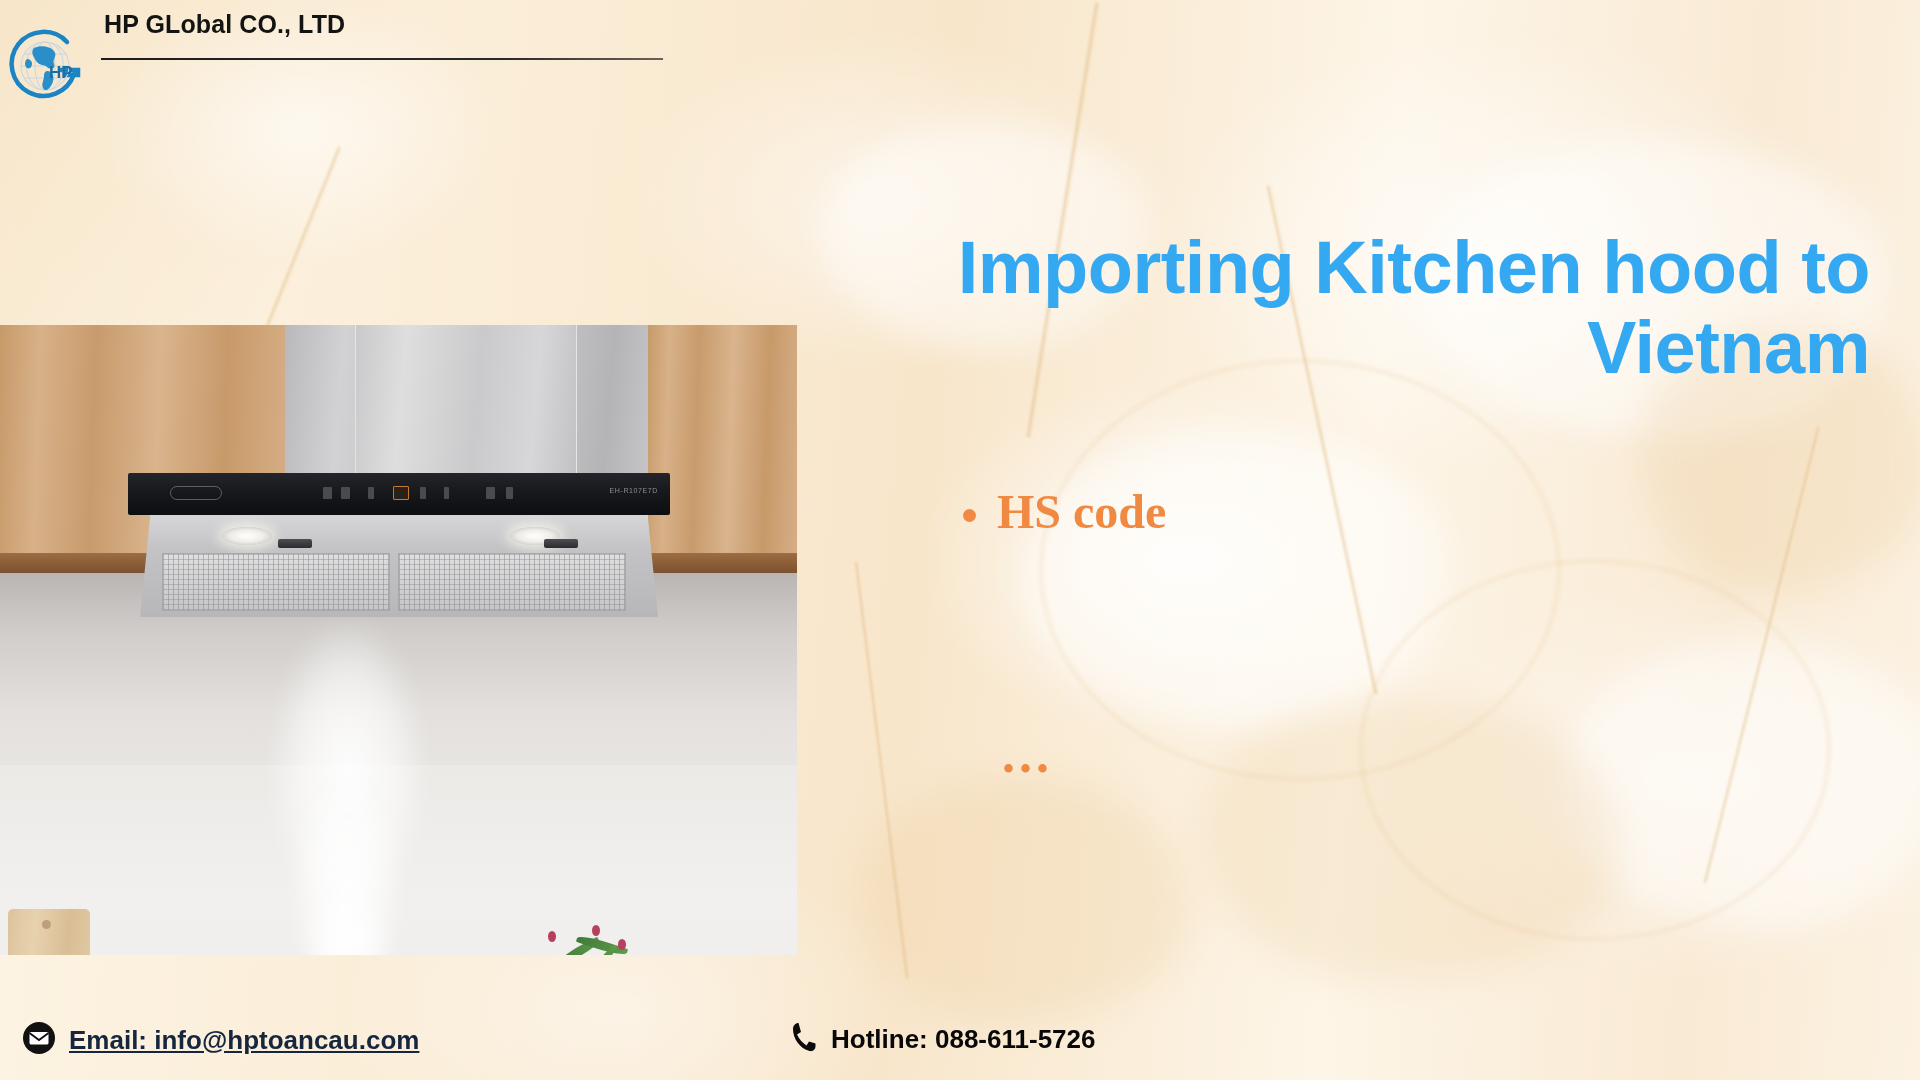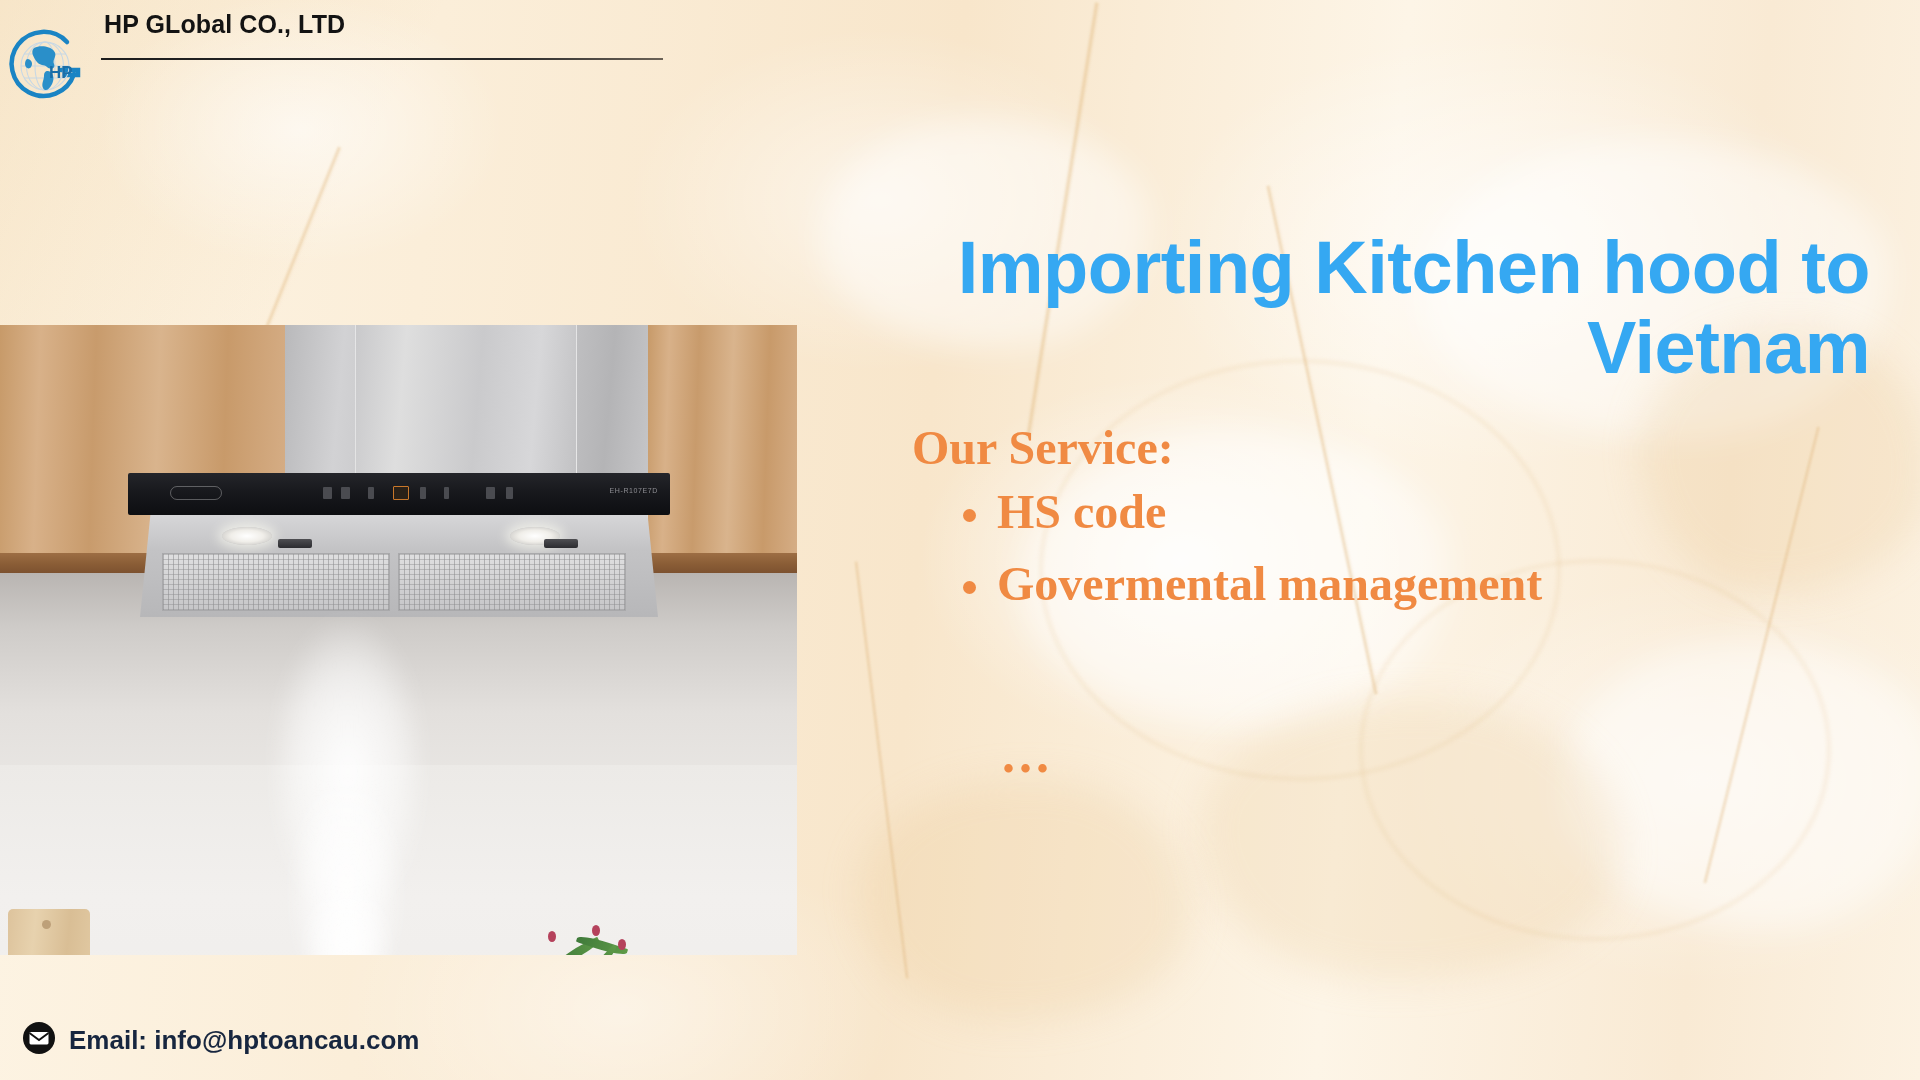--- a/index.html
+++ b/index.html
@@ -143,21 +143,21 @@
     font-size:52px; font-weight:bold; color:#f08a43; letter-spacing:4px;
   }
 
   
   #footer{ position:absolute; left:0; top:1005px; width:1920px; height:75px; }
   .foot-item{ position:absolute; display:flex; align-items:center; gap:13px; }
   #foot-email{ left:22px; top:16px; }
   #foot-hotline{ left:790px; top:16px; }
   #foot-web{ left:1578px; top:16px; }
   .foot-text{ font-size:26px; font-weight:bold; white-space:nowrap; }
-  #email-text{ color:#17263f; }
+  #email-text{ color:#17263f;text-decoration:underline; }
   #hotline-text{ color:#080808; }
   #web-text{ color:#050505; }
   .ico{ flex:0 0 auto; display:block; }
 </style>
 </head>
 <body>
 
 <div id="banner">
 
   <div class="softblob" style="left:1020px; top:430px; width:430px; height:300px;"></div>
@@ -250,38 +250,44 @@
 
     <div class="leaf" style="left:584px; top:632px; width:38px; height:7px;  transform:rotate(-46deg);"></div>
     <div class="bud" style="left:548px; top:606px;"></div>
     <div class="bud" style="left:618px; top:614px;"></div>
     <div class="bud" style="left:592px; top:600px;"></div>
 
   </div>
 
   <div id="title">Importing Kitchen hood to Vietnam</div>
 
-  <div id="our-service">Our Service:</div>
 
   <ul id="service-list">
     <li>HS code</li>
-    <li>Govermental management</li>
   </ul>
 
   <div id="service-ellipsis">...</div>
 
   <div id="footer">
 
     <div class="foot-item" id="foot-email">
       <span class="ico">
         <svg width="34" height="34" viewBox="0 0 34 34" aria-hidden="true">
           <circle cx="17" cy="17" r="16" fill="#111111"></circle>
           <rect x="7.5" y="11" width="19" height="12.5" rx="1.4" fill="#ffffff"></rect>
           <path d="M7.5 12 L17 19 L26.5 12" fill="none" stroke="#111111" stroke-width="1.9"></path>
         </svg>
       </span>
       <span class="foot-text" id="email-text">Email: info@hptoancau.com</span>
     </div>
 
+    <div class="foot-item" id="foot-hotline">
+      <span class="ico">
+        <svg width="28" height="32" viewBox="0 0 28 32" aria-hidden="true">
+          <path d="M8.5 2 C5.5 2 3 4.5 3 8 C3 18 10 27.5 19.5 30 C23 30.8 25.5 28.5 25.5 25.5 L25.5 22.5 L19 20.5 L16.5 24.5 C12.5 22 9 18 7 13.5 L11 11 L8.5 2 Z" fill="#0b0b0b"></path>
+        </svg>
+      </span>
+      <span class="foot-text" id="hotline-text">Hotline: 088-611-5726</span>
+    </div>
 
   </div>
 
 </div>
 
 </body></html>

